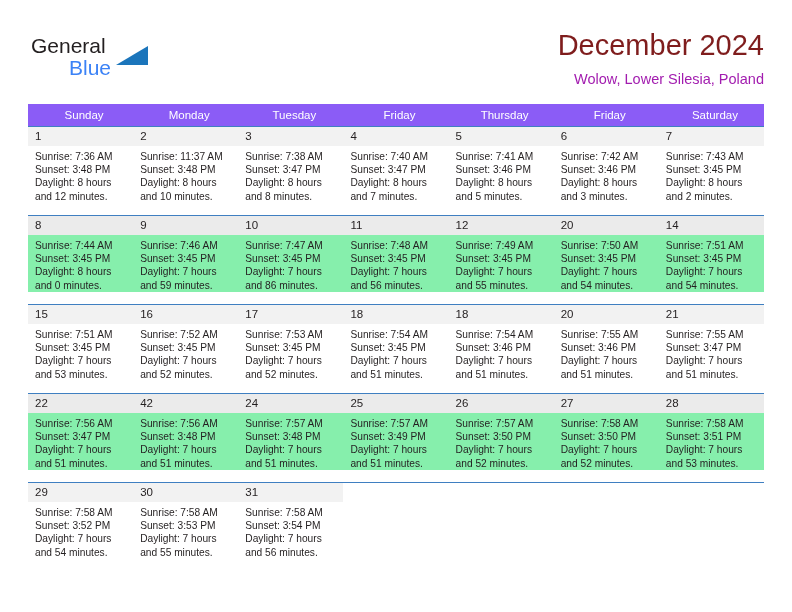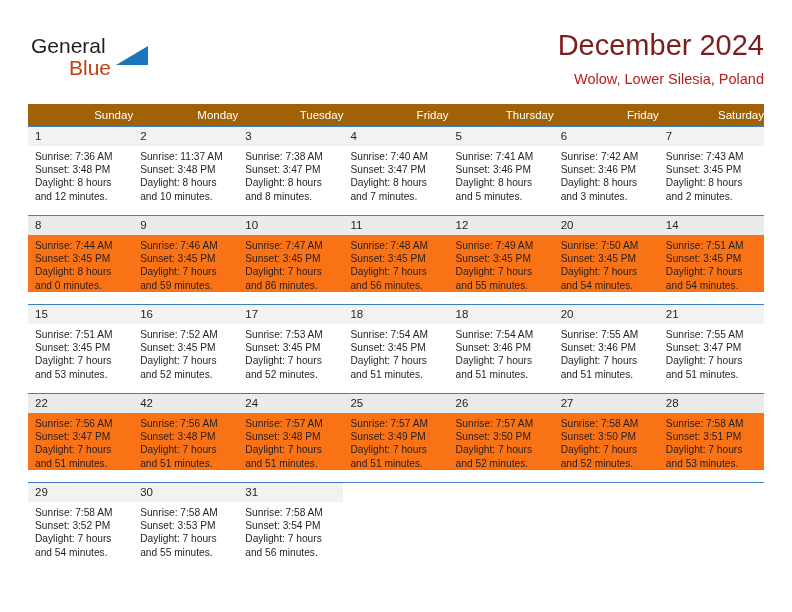--- a/index.html
+++ b/index.html
@@ -44,21 +44,21 @@
     font-size: 21px;
     letter-spacing: 0px;
     color: #231f20;
     font-family: "Liberation Sans", sans-serif;
   }
   .brand-blue {
     position: absolute;
     left: 38px;
     top: 22px;
     font-size: 21px;
-    color: #c2410c;
+    color: #3b82f6;
     font-family: "Liberation Sans", sans-serif;
   }
   .brand-triangle {
     position: absolute;
     left: 85px;
     top: 12px;
     width: 0;
     height: 0;
     border-left: 32px solid transparent;
     border-bottom: 19px solid #1b75bb;
@@ -73,41 +73,41 @@
   .cal-title {
     font-size: 29px;
     color: #7f1d1d;
     line-height: 34px;
     white-space: nowrap;
     font-weight: normal;
     margin: 0;
   }
   .cal-subtitle {
     font-size: 14.5px;
-    color: #b91c1c;
+    color: #a21caf;
     line-height: 20px;
     margin-top: 7px;
     white-space: nowrap;
   }
 
   
   .calendar {
     position: absolute;
     left: 28px;
     top: 104px;
     width: 736px;
     border-collapse: collapse;
     table-layout: fixed;
   }
   .dow-row th {
-    background: #a16207;
+    background: #8b5cf6;
     color: #ffffff;
     font-size: 11.5px;
     font-weight: normal;
-    text-align: right;
+    text-align: center;
     padding: 4px 0 5px 7px;
     height: 13px;
     vertical-align: middle;
   }
 
   .week {
     height: 88px;
   }
   .week td {
     vertical-align: top;
@@ -127,21 +127,21 @@
     color: #231f20;
     background: #f2f2f2;
     padding: 3px 0 3px 7px;
     line-height: 13px;
     height: 13px;
   }
   .week.shaded .daynum {
     background: #ebebeb;
   }
   .week.shaded .info {
-    background: #f97316;
+    background: #86efac;
   }
   .info {
     font-size: 10.2px;
     color: #231f20;
     line-height: 13.2px;
     padding: 4px 4px 0 7px;
   }
   .info div {
     white-space: nowrap;
   }

